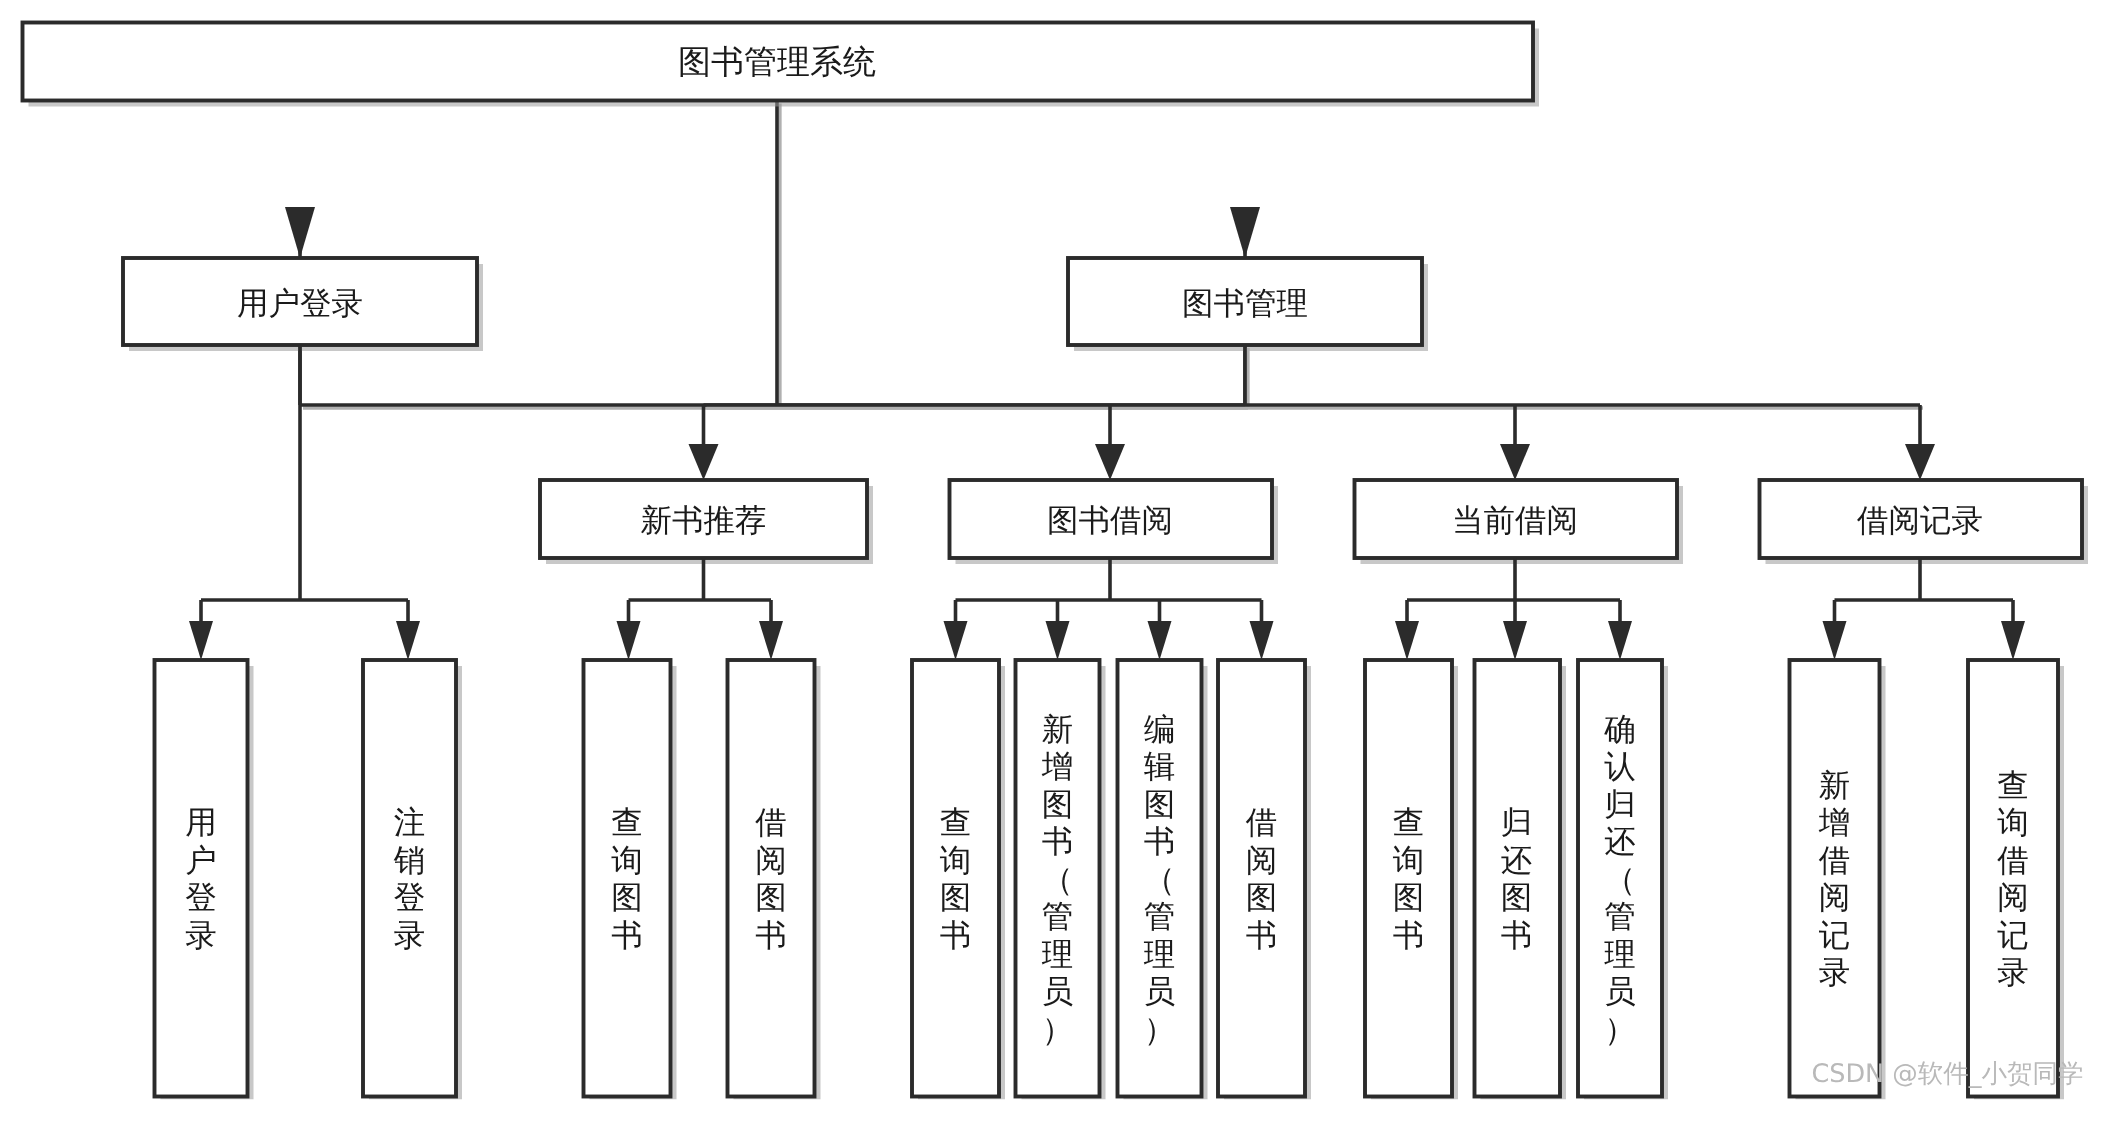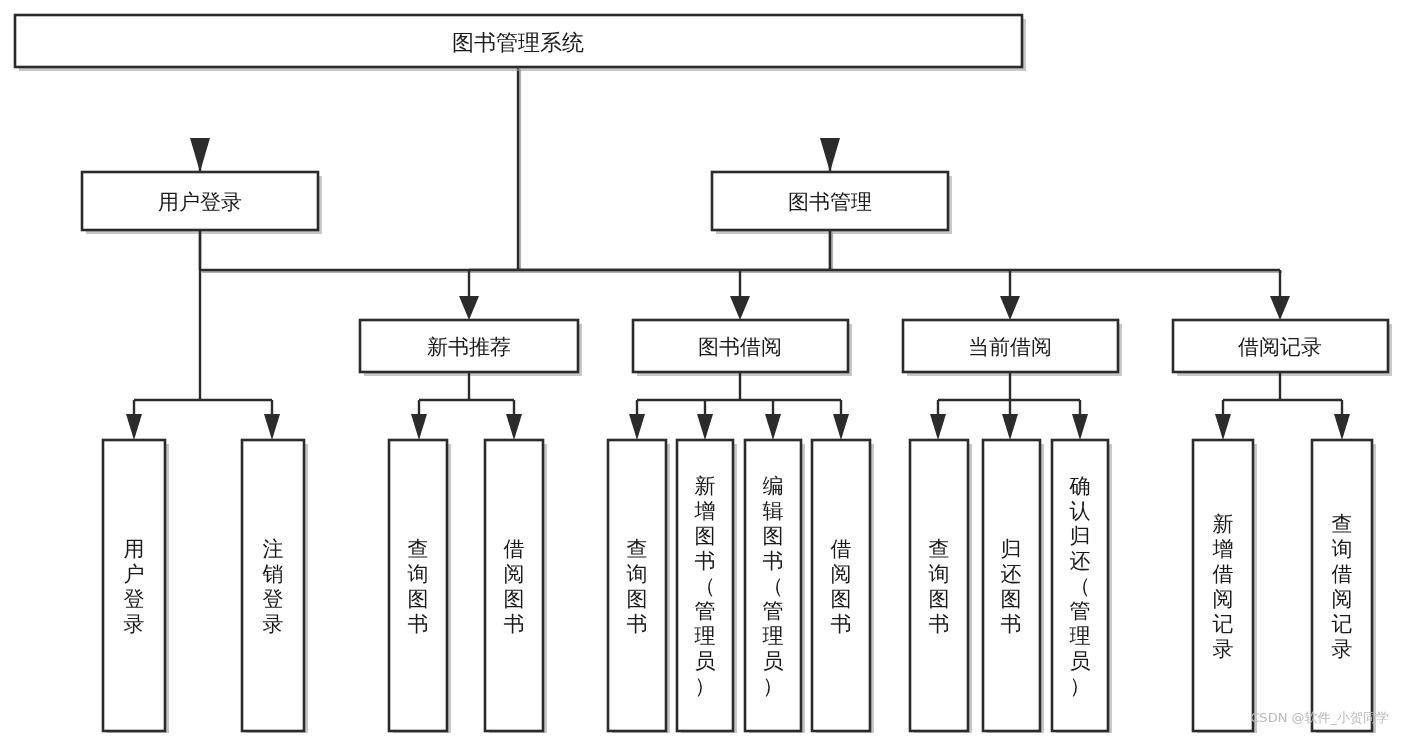--- a/index.html
+++ b/index.html
@@ -63,21 +63,21 @@
     font-family: "DejaVu Sans", "Liberation Sans", sans-serif;
     fill: #1a1a1a;
     font-size: 21px;
     text-anchor: middle;
   }
   .watermark {
     position: absolute;
     right: 16px;
     bottom: 6px;
     font-family: "DejaVu Sans", "Liberation Sans", sans-serif;
-    font-size: 13px;
+    font-size: 17px;
     color: #b9b9b9;
     white-space: nowrap;
     user-select: none;
     text-align: center;
   }
 </style>
 </head>
 <body>
 
 <div id="diagram-root">

